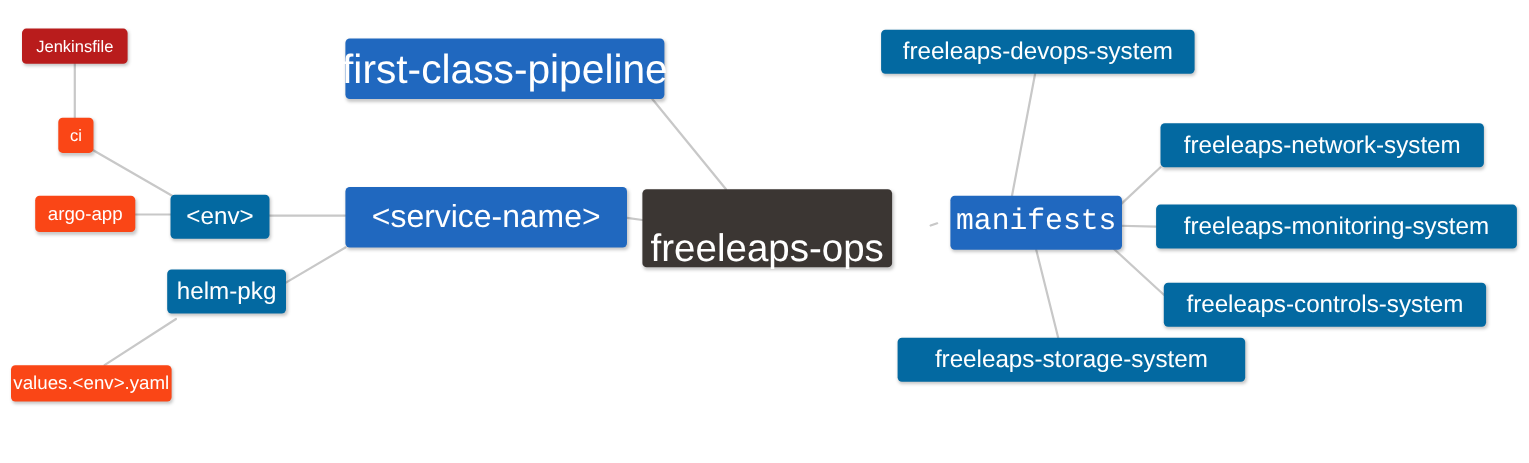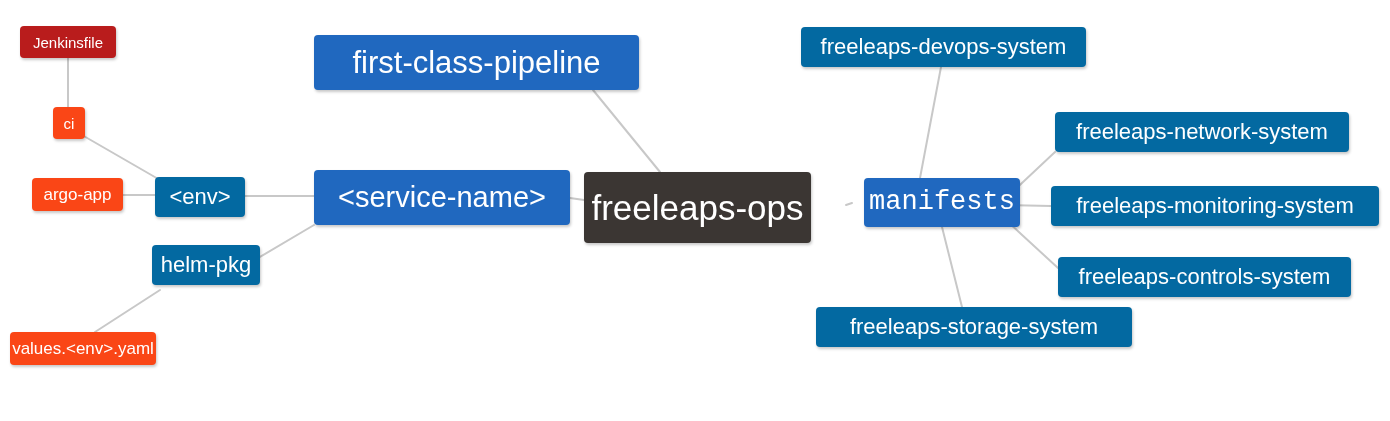--- a/index.html
+++ b/index.html
@@ -56,24 +56,24 @@
       <line x1="155" y1="195" x2="123" y2="195" stroke="#c8c8c8" stroke-width="2" stroke-linecap="round"></line>
       <line x1="160" y1="180" x2="82" y2="135" stroke="#c8c8c8" stroke-width="2" stroke-linecap="round"></line>
       <line x1="68" y1="107" x2="68" y2="58" stroke="#c8c8c8" stroke-width="2" stroke-linecap="round"></line>
       <line x1="920" y1="178" x2="941" y2="67" stroke="#c8c8c8" stroke-width="2" stroke-linecap="round"></line>
       <line x1="1008" y1="196" x2="1055" y2="152" stroke="#c8c8c8" stroke-width="2" stroke-linecap="round"></line>
       <line x1="1008" y1="205" x2="1051" y2="206" stroke="#c8c8c8" stroke-width="2" stroke-linecap="round"></line>
       <line x1="1008" y1="222" x2="1058" y2="268" stroke="#c8c8c8" stroke-width="2" stroke-linecap="round"></line>
       <line x1="942" y1="227" x2="962" y2="307" stroke="#c8c8c8" stroke-width="2" stroke-linecap="round"></line>
     </svg>
   <div id="nodes">
-      <div class="node n-root" style="left: 584px; top: 172px; width: 227px; height: 71px; font-size: 35px;">
+      <div class="node n-root" style="left: 584px; top: 172px; width: 227px; height: 71px; font-size: 35px; align-items: flex-end;">
         <span>freeleaps-ops</span>
       </div>
-      <div class="node n-blue" style="left: 314px; top: 35px; width: 325px; height: 55px; font-size: 31px;">
+      <div class="node n-blue" style="left: 314px; top: 35px; width: 290px; height: 55px; font-size: 37px;">
         <span>first-class-pipeline</span>
       </div>
       <div class="node n-blue" style="left: 314px; top: 170px; width: 256px; height: 55px; font-size: 29px;">
         <span>&lt;service-name&gt;</span>
       </div>
       <div class="node n-blue" style="left: 864px; top: 178px; width: 156px; height: 49px; font-size: 27px; font-family: Liberation Mono, monospace;">
         <span>manifests</span>
       </div>
       <div class="node n-green" style="left: 155px; top: 177px; width: 90px; height: 40px; font-size: 22px;">
         <span>&lt;env&gt;</span>

